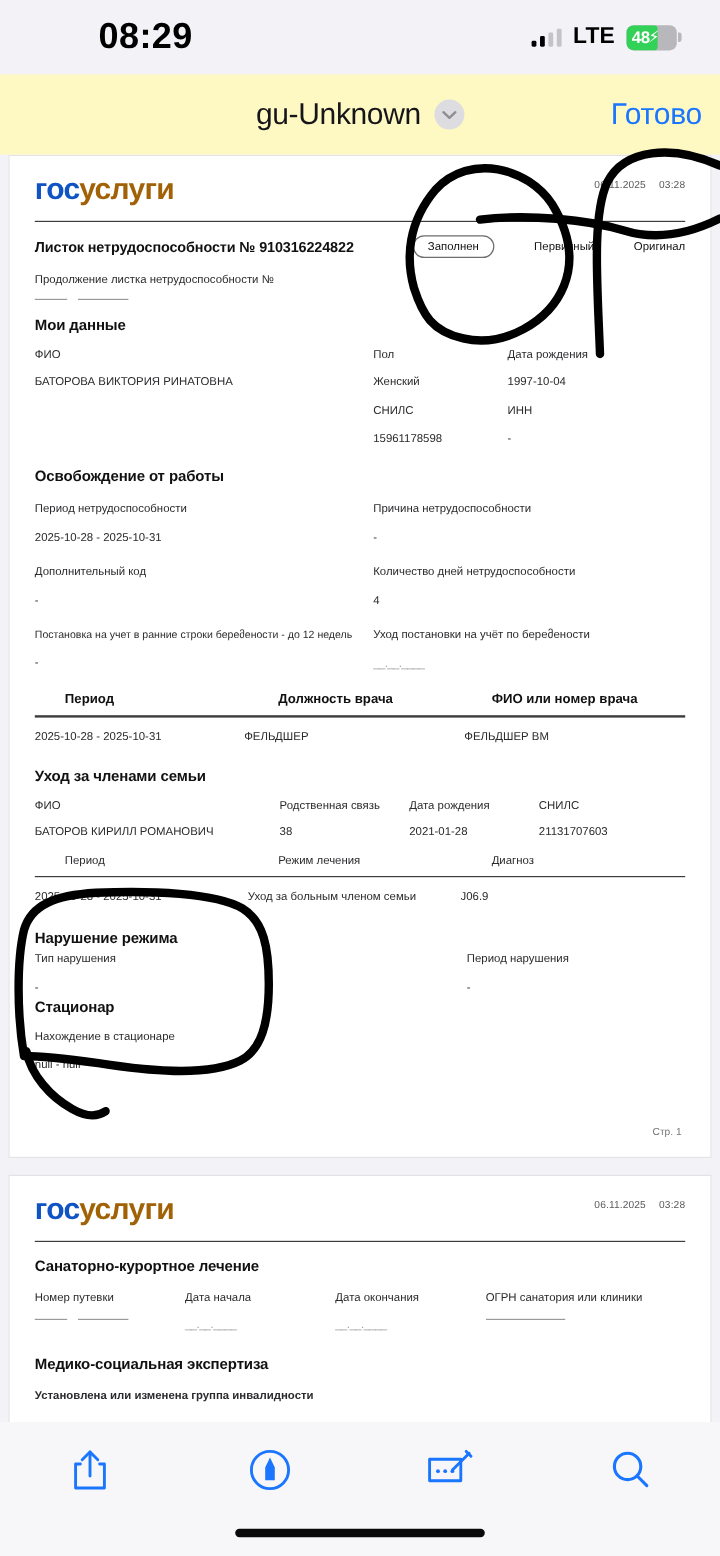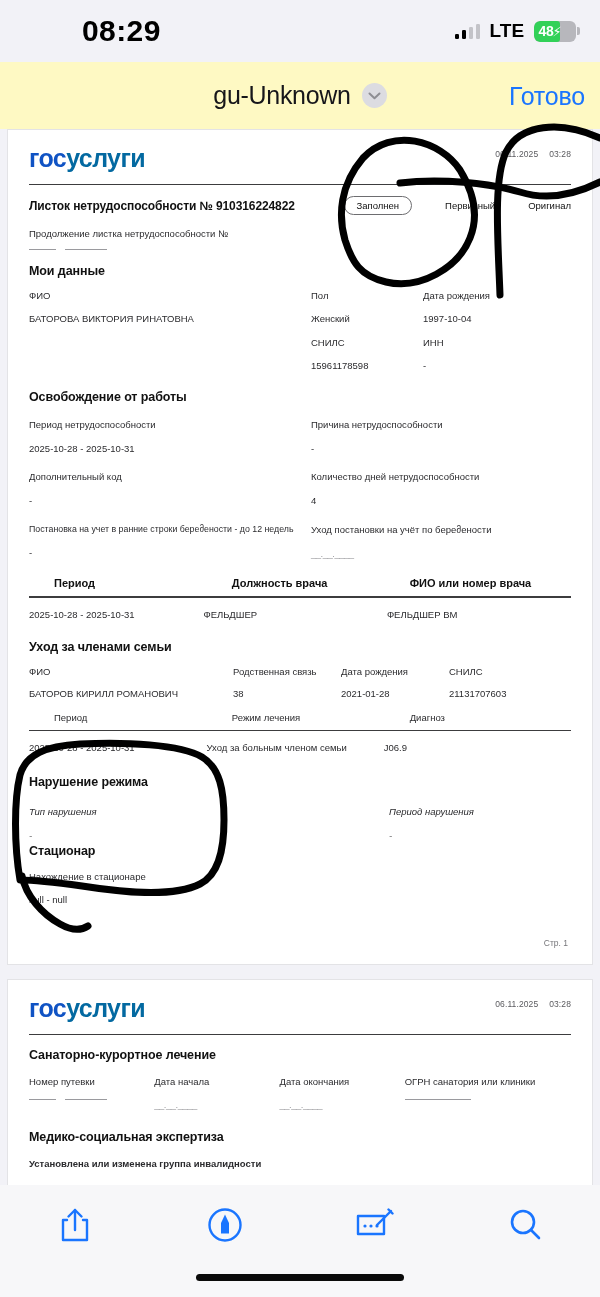--- a/index.html
+++ b/index.html
@@ -9,21 +9,21 @@
     font-family:"Liberation Sans","DejaVu Sans",sans-serif;
     -webkit-font-smoothing:antialiased;
     overflow:hidden;
     position:relative;
   }
 
   
   .statusbar{
     height:62px;
     display:flex;align-items:center;justify-content:space-between;
-    padding:0 20px 0 0;
+    padding:0 32px 0 0;
     box-sizing:border-box;
     background:#f2f2f7;
   }
   .sb-time{
     font-size:30px;font-weight:700;color:#000;letter-spacing:0.4px;
     margin-left:82px;line-height:1;
   }
   .sb-right{display:flex;align-items:center;gap:9px;}
   .signal{display:flex;align-items:flex-end;gap:2.5px;height:15px;}
   .signal i{display:block;width:4.5px;border-radius:1.2px;background:#000;}
@@ -77,21 +77,21 @@
     background:#fff;margin:0 7px 14px 7px;
     border:1px solid #e3e3e6;
     box-sizing:border-box;
     position:relative;
   }
   .page-inner{padding:16px 21px 10px 21px;}
 
   .logo-row{display:flex;align-items:flex-start;justify-content:space-between;}
   .logo{font-size:25px;font-weight:700;letter-spacing:-0.6px;line-height:1;}
   .logo .g{color:#1053c4;}
-  .logo .u{color:#0369a1;}
+  .logo .u{color:#a16207;}
   .doc-stamp{
     font-size:8.5px;color:#5a5a5e;letter-spacing:0.1px;display:flex;gap:11px;
     padding-top:3px;
   }
 
   .rule{height:1px;background:#3c3c3e;margin:13px 0 0 0;}
 
   .title-row{
     display:flex;align-items:center;margin-top:11px;
   }
@@ -324,21 +324,21 @@
         <div class="thr"></div>
         <div class="trow">
           <div style="width:180px;">2025-10-28 - 2025-10-31</div>
           <div style="width:180px;">Уход за больным членом семьи</div>
           <div style="width:190px;">J06.9</div>
         </div>
       </div>
 
       <h2 class="sec" style="margin-top:22px;">Нарушение режима</h2>
 
-      <div class="row2" style="margin-top:16px;font-style:italic;">
+      <div class="row2" style="margin-top:4px;">
         <div class="kv" style="width:360px;">
           <div>Тип нарушения</div>
           <div class="v">-</div>
         </div>
         <div class="kv" style="width:176px;">
           <div>Период нарушения</div>
           <div class="v">-</div>
         </div>
       </div>
 

